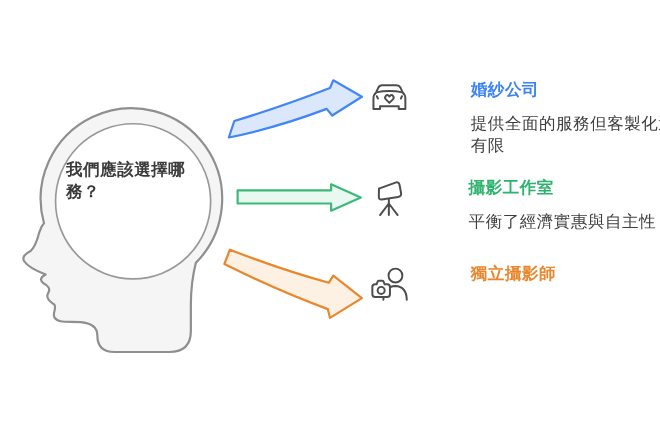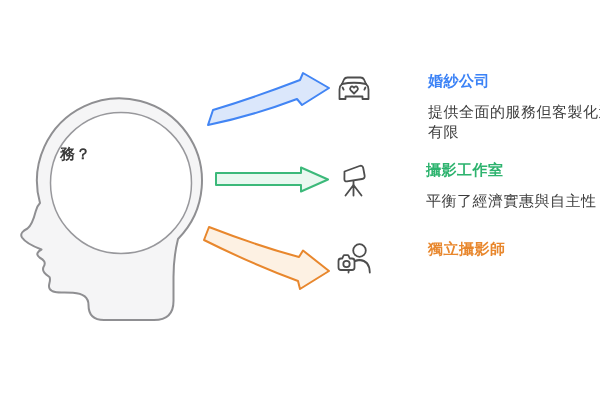--- a/index.html
+++ b/index.html
@@ -57,20 +57,21 @@
     <circle cx="121" cy="183" r="70.5" fill="#ffffff" stroke="#98989c" stroke-width="1.5"></circle>
 
     <path d="M 208 125 Q 252 116 297 99 L 302 105 L 329 88 L 303 73 L 300 80 Q 253 98 213 110 Z" fill="#dbe7fb" stroke="#4285f4" stroke-width="2" stroke-linejoin="round"></path>
 
     <path d="M 216 173 L 301 173 L 301 167.5 L 328 179.5 L 301 191.5 L 301 185 L 216 185 Z" fill="#e9f8f0" stroke="#3cb97a" stroke-width="2" stroke-linejoin="round"></path>
 
     <path d="M 209 227 Q 258 246 299 257 L 303 250.5 L 329 271 L 300 289 L 298 281 Q 252 264 204 240 Z" fill="#fdf1e3" stroke="#e8872d" stroke-width="2" stroke-linejoin="round"></path>
   </svg>
 
   <div class="question">
+    <div>我們應該選擇哪</div>
     <div>務？</div>
   </div>
 
   <div class="option opt-company">
     <div class="icon-box">
       <svg class="icn" width="36" height="32" viewBox="0 0 36 32" fill="none" stroke="#4d4d4d" stroke-width="1.8" stroke-linecap="round" stroke-linejoin="round">
         <path d="M3.5 26 V16.5 Q3.5 13 6 11 L8 6.5 Q9 4.5 11.5 4.5 H24.5 Q27 4.5 28 6.5 L30 11 Q32.5 13 32.5 16.5 V26 H26.5 V23.5 H9.5 V26 Z"></path>
         <path d="M6 11 Q18 8.5 30 11"></path>
         <path d="M18 20.5 L14.8 17.3 Q13.4 15.8 14.6 14.3 Q16 12.7 17.4 14.1 L18 14.7 L18.6 14.1 Q20 12.7 21.4 14.3 Q22.6 15.8 21.2 17.3 Z"></path>
         <path d="M6.6 14.5 L7.6 16.6 M29.4 14.5 L28.4 16.6"></path>

